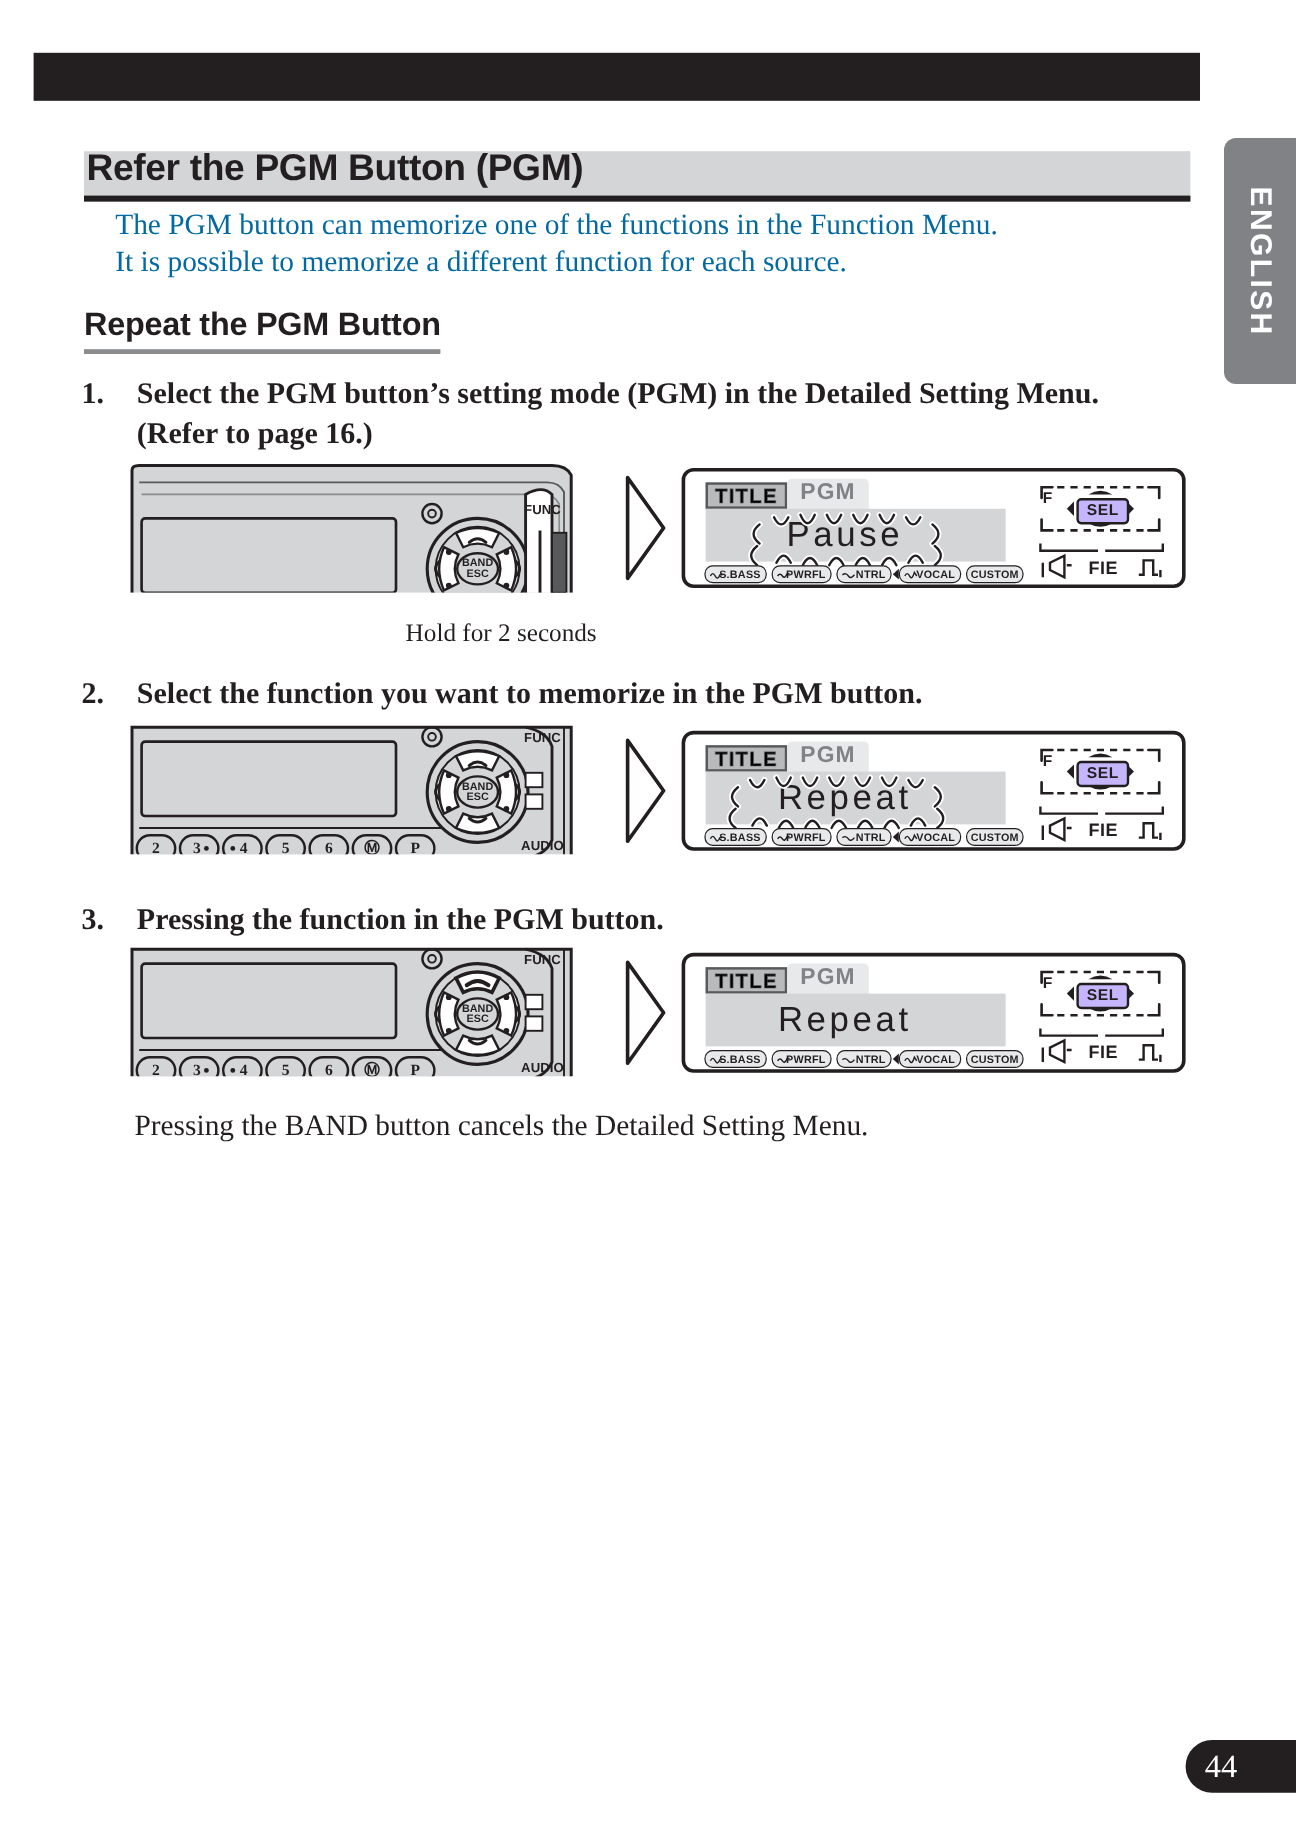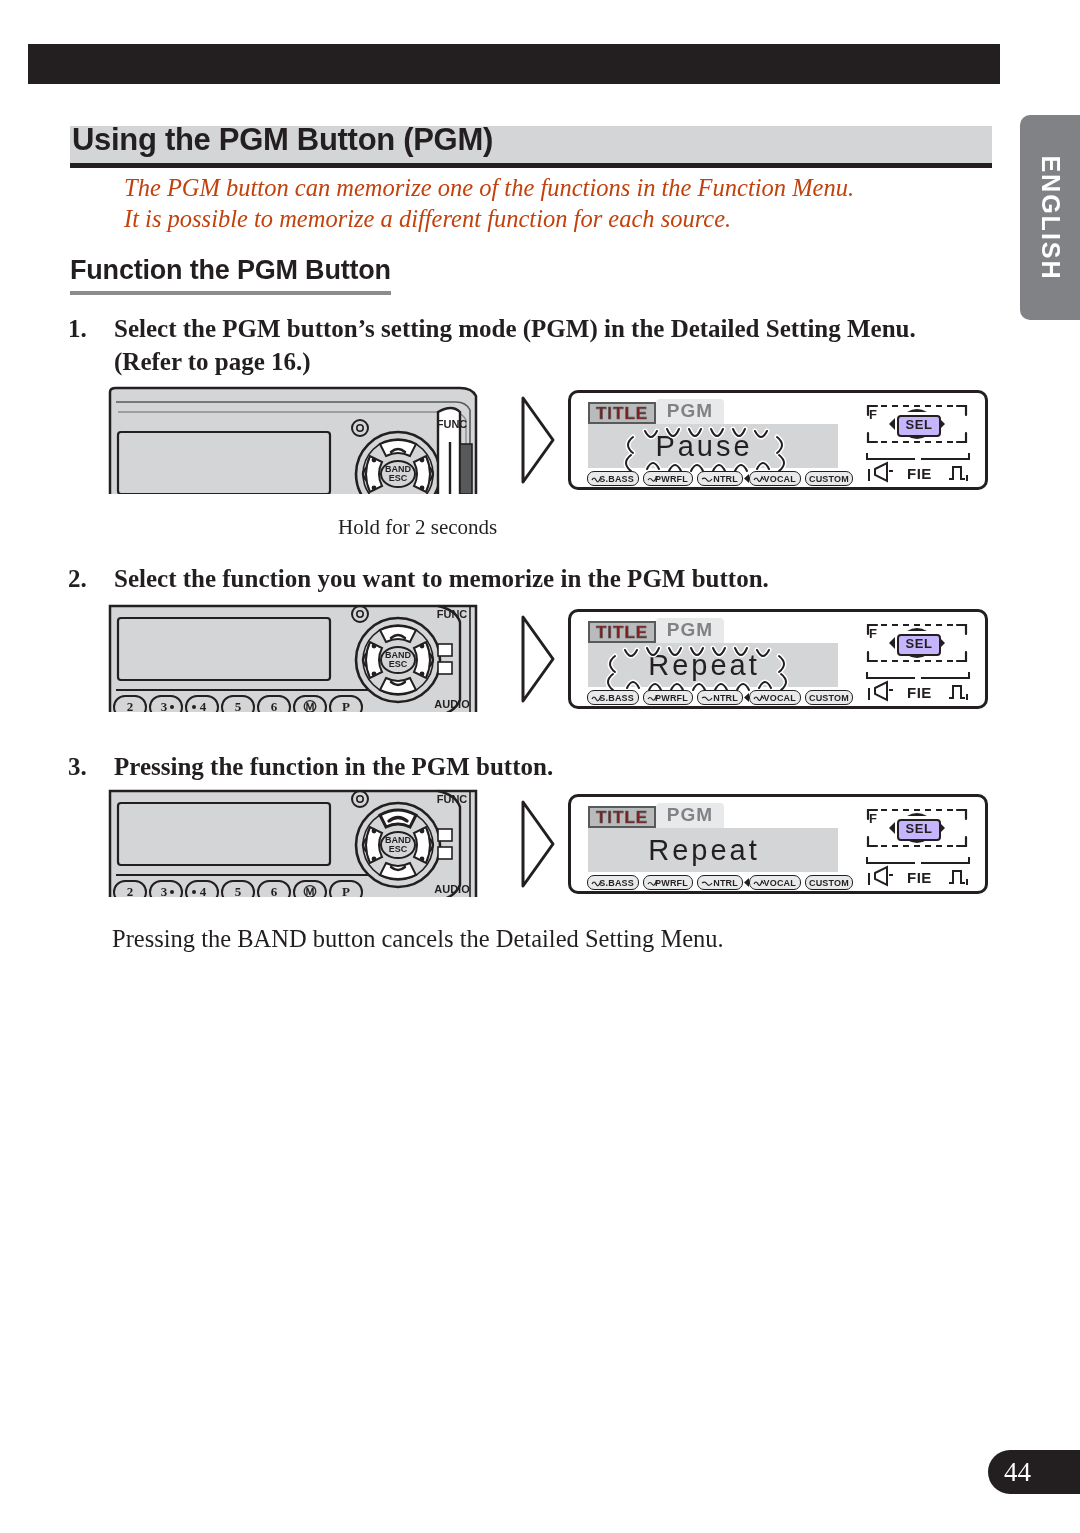--- a/index.html
+++ b/index.html
@@ -76,27 +76,26 @@
     font-weight: bold;
     font-size: 31px;
     color: #231f20;
     white-space: nowrap;
     letter-spacing: -0.3px;
   }
 
   
   .intro {
     position: absolute;
-    left: 124px;
+    left: 96px;
     top: 172px;
     width: 800px;
     font-size: 24.5px;
     line-height: 31px;
-    color: #c2410c;
-    font-style: italic;
+    color: #0369a1;
   }
 
   
   .section-head {
     position: absolute;
     left: 70px;
     top: 255px;
     font-family: "Liberation Sans", sans-serif;
     font-weight: bold;
     font-size: 27px;
@@ -210,21 +209,21 @@
     left: 17px;
     top: 9px;
     width: 68px;
     height: 22px;
     background: #b8babc;
     border: 2px solid #58595b;
     box-sizing: border-box;
     font-family: "Liberation Sans", sans-serif;
     font-weight: bold;
     font-size: 17px;
-    color: #7f1d1d;
+    color: #000000;
     text-align: center;
     line-height: 19px;
     letter-spacing: 1px;
     -webkit-text-stroke: 0.6px #58595b;
   }
   .tab-pgm {
     position: absolute;
     left: 85px;
     top: 6px;
     width: 68px;
@@ -358,29 +357,29 @@
 
 <div class="page">
 
   <div class="top-band"></div>
 
   <div class="lang-tab">
     <span class="lang-tab-text">ENGLISH</span>
   </div>
 
   <div class="chapter-head">
-    <span class="chapter-head-text">Using the PGM Button (PGM)</span>
+    <span class="chapter-head-text">Refer the PGM Button (PGM)</span>
   </div>
 
   <div class="intro">
     <div>The PGM button can memorize one of the functions in the Function Menu.</div>
     <div>It is possible to memorize a different function for each source.</div>
   </div>
 
-  <div class="section-head">Function the PGM Button</div>
+  <div class="section-head">Repeat the PGM Button</div>
 
   <div class="step" id="step1">
     <span class="num">1.</span>
     <span class="body">Select the PGM button’s setting mode (PGM) in the Detailed Setting Menu. (Refer to page 16.)</span>
   </div>
 
   <div class="device" id="dev1">
     <svg width="388" height="108" viewBox="0 0 388 108" xmlns="http://www.w3.org/2000/svg">
       <defs>
         <clipPath id="clipdev1">

